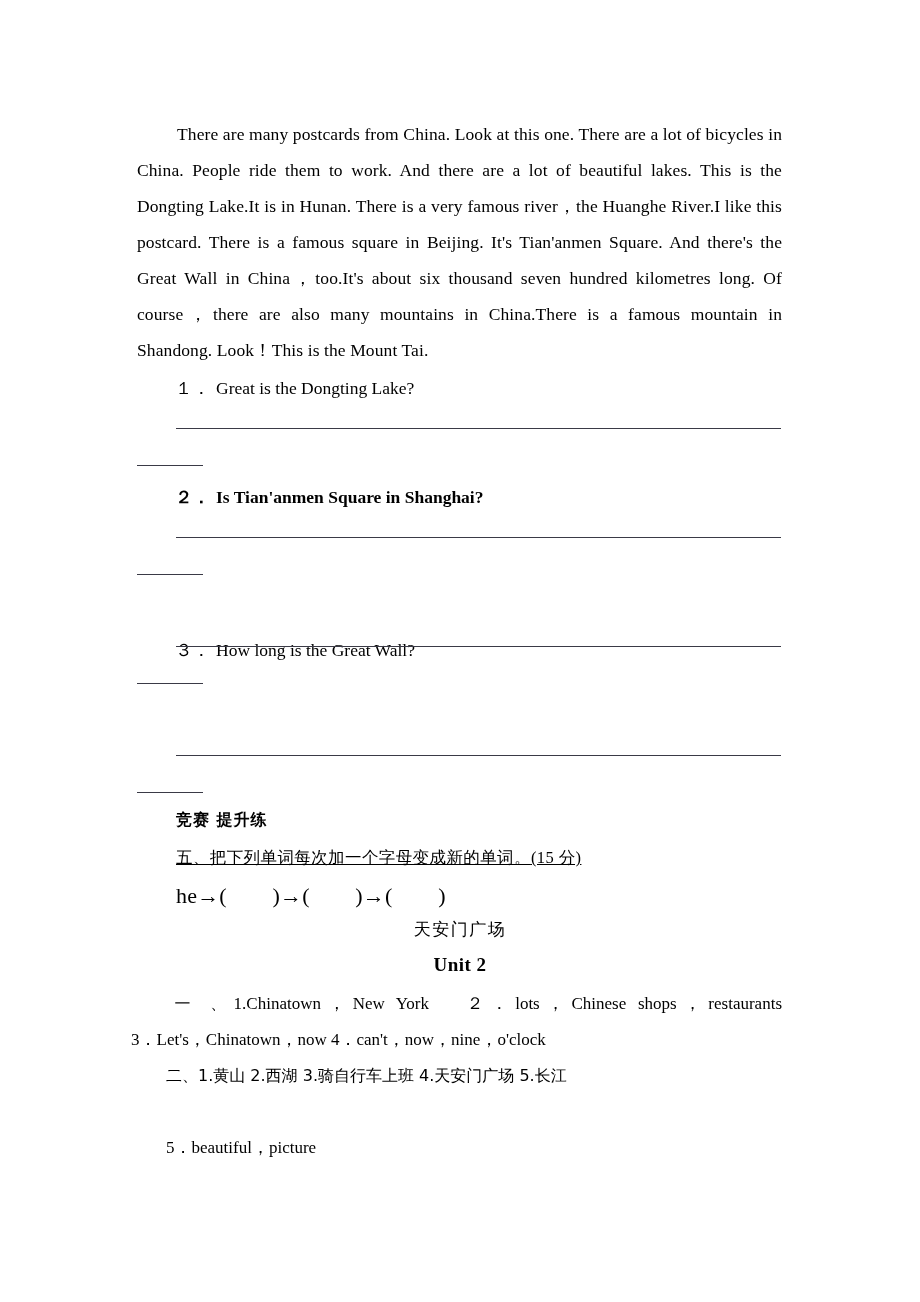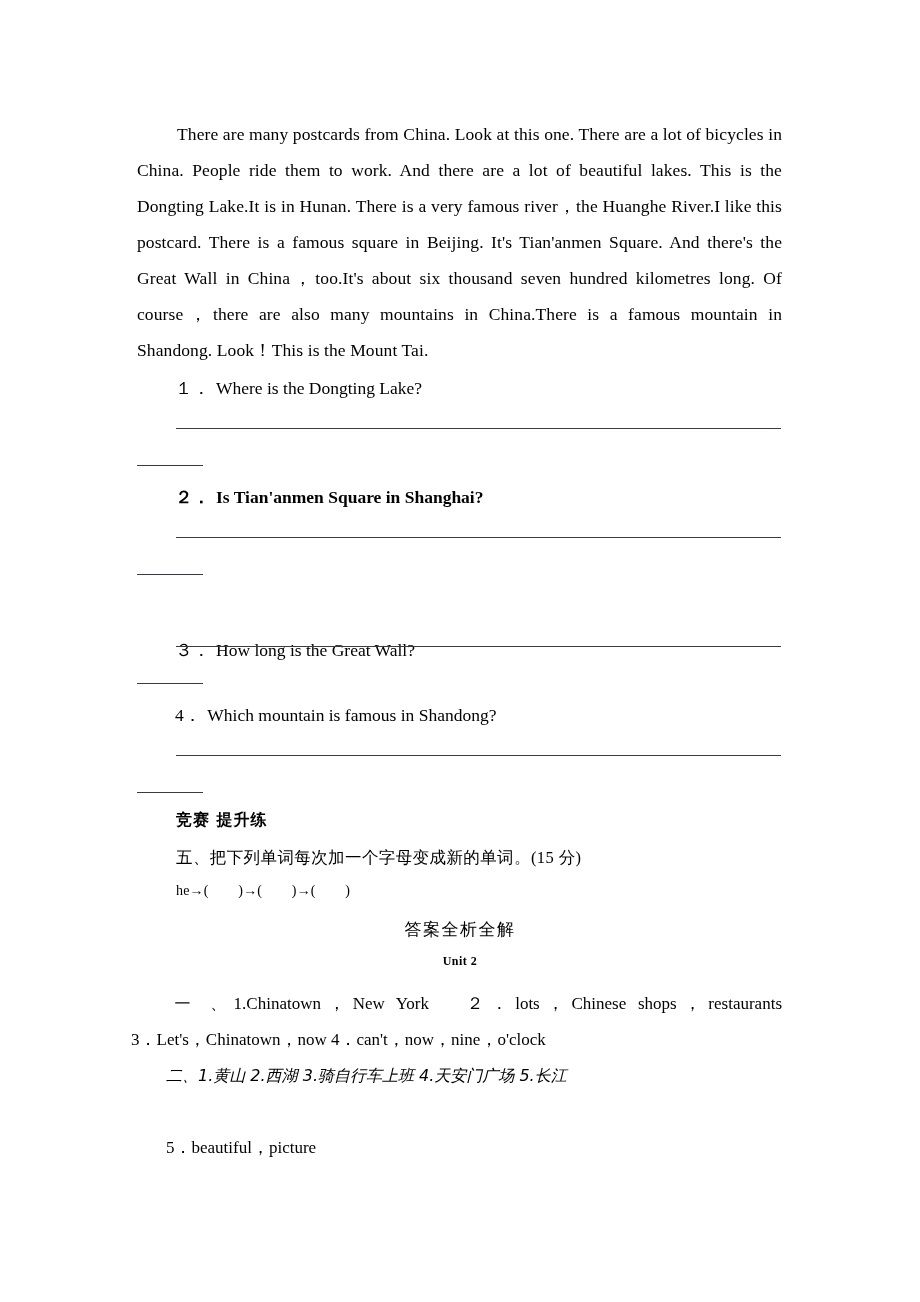--- a/index.html
+++ b/index.html
@@ -91,42 +91,42 @@
     letter-spacing: 0.4px;
     white-space: nowrap;
   }
   .cn-line .score {
     font-family: "Liberation Serif", "DejaVu Serif", serif;
   }
 
   .arrow-line {
     position: absolute;
     left: 176px;
-    font-size: 14px;
+    font-size: 22px;
     white-space: pre;
     letter-spacing: 0.2px;
   }
 
   
   .center-head {
     position: absolute;
     left: 0;
     width: 920px;
     text-align: center;
     white-space: nowrap;
   }
   .ans-title {
     font-family: "DejaVu Sans", "Liberation Sans", sans-serif;
     font-size: 17px;
     letter-spacing: 1.5px;
   }
   .unit-title {
     font-family: "Liberation Serif", "DejaVu Serif", serif;
     font-weight: bold;
-    font-size: 12px;
+    font-size: 19px;
     letter-spacing: 0.5px;
   }
 
   
   .ansline {
     position: absolute;
     font-size: 17px;
     line-height: 24px;
     white-space: nowrap;
   }
@@ -144,58 +144,55 @@
 </head>
 <body>
 
 <div class="page">
 
   <div class="block passage">
     <span>There are many postcards from China. Look at this one. There are a lot of bicycles in China. People ride them to work. And there are a lot of beautiful lakes. This is the Dongting Lake.It is in Hunan. There is a very famous river，the Huanghe River.I like this postcard. There is a famous square in Beijing. It's Tian'anmen Square. And there's the Great Wall in China，too.It's about six thousand seven hundred kilometres long. Of course，there are also many mountains in China.There is a famous mountain in Shandong. Look！This is the Mount Tai.</span>
   </div>
 
   <div class="qitem" style="top:371px;">
-    <span class="qnum">１．</span><span class="qtext">Where is the Dongting Lake?</span>
+    <span class="qnum">１．</span><span class="qtext">Great is the Dongting Lake?</span>
   </div>
   <div class="rule-long" style="top:424px;"></div>
   <div class="rule-short" style="top:461px;"></div>
 
   <div class="qitem" style="top:480px;font-weight:bold;">
     <span class="qnum">２．</span><span class="qtext">Is Tian'anmen Square in Shanghai?</span>
   </div>
   <div class="rule-long" style="top:533px;"></div>
   <div class="rule-short" style="top:570px;"></div>
 
   <div class="qitem" style="top:589px;margin-top:44px;">
     <span class="qnum">３．</span><span class="qtext">How long is the Great Wall?</span>
   </div>
   <div class="rule-long" style="top:642px;"></div>
   <div class="rule-short" style="top:679px;"></div>
 
-  <div class="qitem" style="top:698px;">
-    <span class="qnum">4．</span><span class="qtext">Which mountain is famous in Shandong?</span>
-  </div>
   <div class="rule-long" style="top:751px;"></div>
   <div class="rule-short" style="top:788px;"></div>
 
   <div class="cn-head" style="top:806px;">竞赛  提升练</div>
 
-  <div class="cn-line" style="top:843px;">
+  <div class="cn-line" style="top:843px;text-decoration:underline;">
     <span>五、把下列单词每次加一个字母变成新的单词。</span><span class="score">(15 分)</span>
   </div>
 
   <div class="arrow-line" style="top:879px;">he→(        )→(        )→(        )</div>
 
-  <div class="center-head ans-title" style="top:914px;">答案全析全解</div>
+  <div class="center-head ans-title" style="top:914px;">天安门广场</div>
   <div class="center-head unit-title" style="top:950px;">Unit 2</div>
 
   <div class="ansline justified" style="left:137px; top:988px; width:645px;">
     <span class="gap-l"></span><span class="cnmark">一 、</span><span>1.Chinatown，New York</span><span class="gap-l"></span><span>２．lots，Chinese shops，restaurants</span>
   </div>
   <div class="ansline" style="left:131px; top:1024px;">3．Let's，Chinatown，now   4．can't，now，nine，o'clock</div>
 
-  <div class="ansline" style="left:166px; top:1060px;font-style:italic;">
+  <div class="ansline" style="left:166px; top:1060px;">
     <span class="cnmark">二、</span><span class="cnmark">1.黄山   2.西湖   3.骑自行车上班   4.天安门广场   5.长江</span>
   </div>
 
   <div class="ansline" style="left:166px; top:1132px;">5．beautiful，picture</div>
 
 </div>
 
 </body></html>

